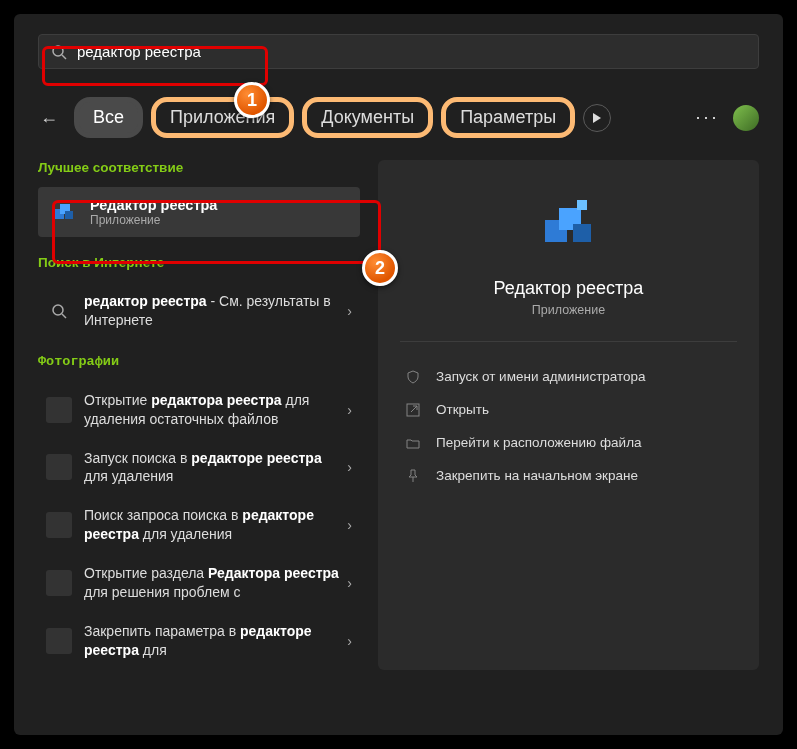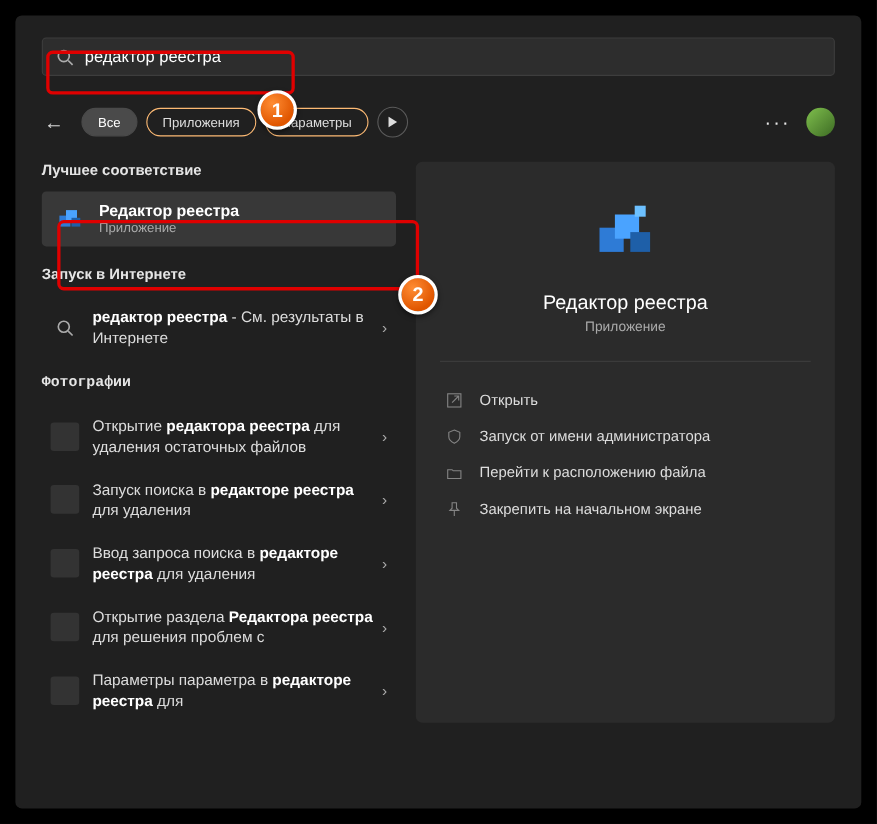--- a/index.html
+++ b/index.html
@@ -58,23 +58,23 @@
 .tabs-row {
   display: flex; align-items: center; gap: 8px;
   margin-bottom: 22px;
 }
 .back-arrow {
   width: 22px; text-align: center; font-size: 18px; opacity: .8;
   margin-right: 6px;
 }
 .tab {
   padding: 5px 14px;
-  border: 1px solid #fdba74;
+  border: 5px solid #fdba74;
   border-radius: 16px;
-  font-size: 12px;
+  font-size: 18px;
   color: #ddd;
   cursor: pointer;
   text-align: right;
 }
 .tab.active {
   background: #4a4a4a;
   border-color: #4a4a4a;
   color: #fff;
 }
 .tabs-row .spacer { flex: 1; }
@@ -96,21 +96,21 @@
 .left-col { width: 322px; }
 .right-col {
   flex: 1;
   background: #2b2b2b;
   border-radius: 6px;
   padding: 28px 22px;
 }
 .section-title {
   font-size: 13.5px;
   font-weight: 600;
-  color: #e5e5e5;
+  color: #84cc16;
   margin-bottom: 12px;
 }
 .result-card {
   display: flex; align-items: center;
   background: #383838;
   border-radius: 4px;
   padding: 10px 12px;
   margin-bottom: 18px;
 }
 .result-card .app-icon {
@@ -183,20 +183,21 @@
           <line x1="11" y1="11" x2="15" y2="15" stroke="#ccc" stroke-width="1.5"></line>
         </svg>
     </span>
     <input type="text" value="редактор реестра" style="">
   </div>
 
   <div class="tabs-row">
     <span class="back-arrow">←</span>
     <span class="tab active">Все</span>
     <span class="tab">Приложения</span>
+    <span class="tab">Документы</span>
     <span class="tab">Параметры</span>
     <span class="play-btn">
       <svg width="8" height="10" viewBox="0 0 8 10">
           <polygon points="0,0 8,5 0,10" fill="#ddd"></polygon>
         </svg>
     </span>
     <span class="spacer"></span>
     <span class="more-dots">···</span>
     <span class="avatar"></span>
   </div>
@@ -213,21 +214,21 @@
             <rect x="9" y="5" width="10" height="10" fill="#4aa3ff"></rect>
             <rect x="14" y="12" width="8" height="8" fill="#1e5fa8"></rect>
           </svg>
         </span>
         <div>
           <div class="title">Редактор реестра</div>
           <div class="sub">Приложение</div>
         </div>
       </div>
 
-      <div class="section-title">Запуск в Интернете</div>
+      <div class="section-title">Поиск в Интернете</div>
 
       <div class="list-item">
         <span class="thumb round">
           <svg width="16" height="16" viewBox="0 0 16 16">
               <circle cx="7" cy="7" r="5" stroke="#aaa" stroke-width="1.5" fill="none"></circle>
               <line x1="11" y1="11" x2="15" y2="15" stroke="#aaa" stroke-width="1.5"></line>
             </svg>
         </span>
         <span class="text"><b>редактор реестра</b><span> - См. результаты в Интернете</span></span>
         <span class="chev">›</span>
@@ -240,31 +241,31 @@
         <span class="text"><span>Открытие </span><b>редактора реестра</b><span> для удаления остаточных файлов</span></span>
         <span class="chev">›</span>
       </div>
       <div class="list-item">
         <span class="thumb"></span>
         <span class="text"><span>Запуск поиска в </span><b>редакторе реестра</b><span> для удаления</span></span>
         <span class="chev">›</span>
       </div>
       <div class="list-item">
         <span class="thumb"></span>
-        <span class="text"><span>Ввод запроса поиска в </span><b>редакторе реестра</b><span> для удаления</span></span>
+        <span class="text"><span>Поиск запроса поиска в </span><b>редакторе реестра</b><span> для удаления</span></span>
         <span class="chev">›</span>
       </div>
       <div class="list-item">
         <span class="thumb"></span>
         <span class="text"><span>Открытие раздела </span><b>Редактора реестра</b><span> для решения проблем с</span></span>
         <span class="chev">›</span>
       </div>
       <div class="list-item">
         <span class="thumb"></span>
-        <span class="text"><span>Параметры параметра в </span><b>редакторе реестра</b><span> для</span></span>
+        <span class="text"><span>Закрепить параметра в </span><b>редакторе реестра</b><span> для</span></span>
         <span class="chev">›</span>
       </div>
 
     </div>
 
     <div class="right-col">
       <div class="right-hero">
         <span class="big-icon">
           <svg width="64" height="64" viewBox="0 0 64 64">
             <rect x="8" y="28" width="22" height="22" fill="#2e7bd6"></rect>
@@ -273,33 +274,33 @@
             <rect x="40" y="8" width="10" height="10" fill="#6cc0ff"></rect>
           </svg>
         </span>
         <div class="htitle">Редактор реестра</div>
         <div class="hsub">Приложение</div>
       </div>
 
       <div class="action-item">
         <span class="aicon">
           <svg width="14" height="14" viewBox="0 0 14 14">
-              <rect x="1" y="1" width="12" height="12" stroke="#aaa" fill="none"></rect>
-              <path d="M5 9 L11 3 M7 3 H11 V7" stroke="#aaa" fill="none"></path>
-            </svg>
-        </span>
-        <span>Открыть</span>
+              <path d="M7 1 L12 3 V7 C12 10 9 12 7 13 C5 12 2 10 2 7 V3 Z" stroke="#aaa" fill="none"></path>
+            </svg>
+        </span>
+        <span>Запуск от имени администратора</span>
       </div>
       <div class="action-item">
         <span class="aicon">
           <svg width="14" height="14" viewBox="0 0 14 14">
-              <path d="M7 1 L12 3 V7 C12 10 9 12 7 13 C5 12 2 10 2 7 V3 Z" stroke="#aaa" fill="none"></path>
-            </svg>
-        </span>
-        <span>Запуск от имени администратора</span>
+              <rect x="1" y="1" width="12" height="12" stroke="#aaa" fill="none"></rect>
+              <path d="M5 9 L11 3 M7 3 H11 V7" stroke="#aaa" fill="none"></path>
+            </svg>
+        </span>
+        <span>Открыть</span>
       </div>
       <div class="action-item">
         <span class="aicon">
           <svg width="14" height="14" viewBox="0 0 14 14">
               <path d="M1 4 H5 L6 5 H13 V12 H1 Z" stroke="#aaa" fill="none"></path>
             </svg>
         </span>
         <span>Перейти к расположению файла</span>
       </div>
       <div class="action-item">

